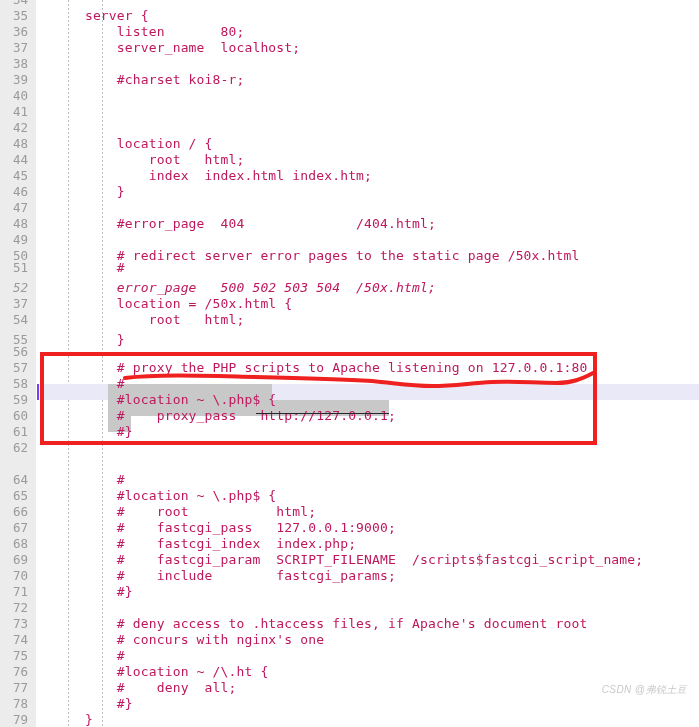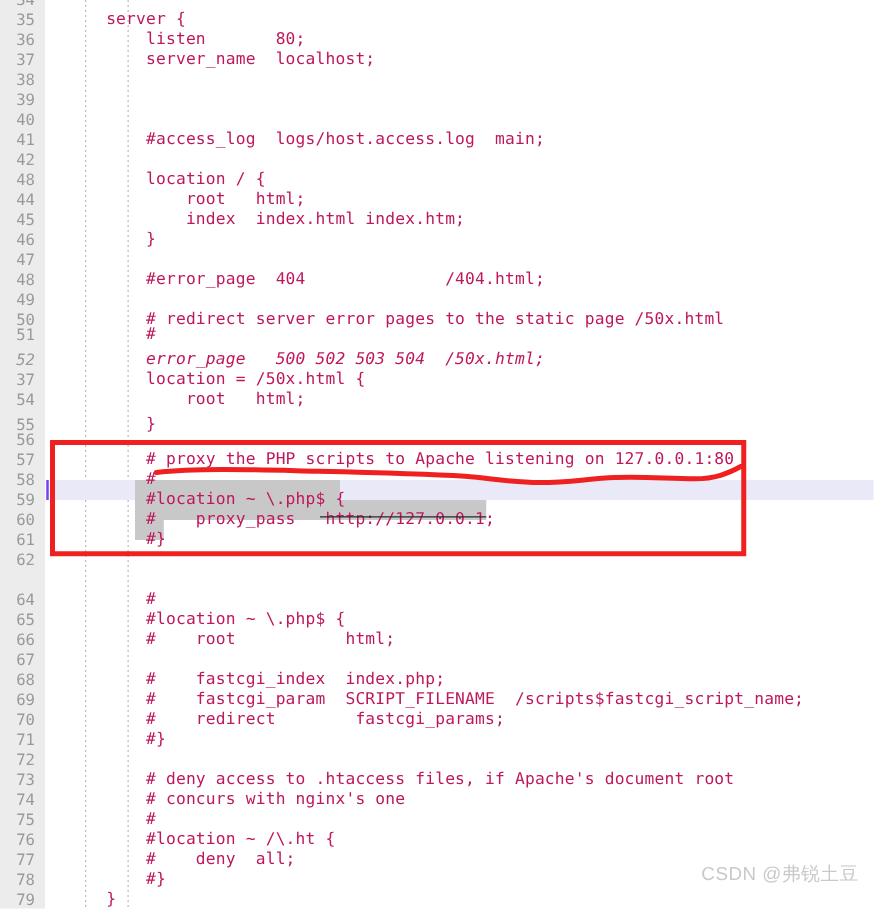--- a/index.html
+++ b/index.html
@@ -140,27 +140,28 @@
     width: 699px;
     height: 727px;
     z-index: 6;
     pointer-events: none;
   }
 
   
   #watermark {
     position: absolute;
     right: 12px;
-    bottom: 18px;
+    bottom: 30px;
     color: #c9c9c9;
     font-family: "Liberation Sans", "DejaVu Sans", sans-serif;
-    font-size: 15px;
+    font-size: 10px;
     letter-spacing: 0.4px;
     z-index: 7;
     white-space: nowrap;
+    font-style: italic;
   }
 </style>
 </head>
 <body>
 
 <div id="editor">
 
   <div id="gutter"></div>
   <div id="gutter-strip"></div>
 
@@ -176,23 +177,23 @@
   <div id="change-marker" style="top: 384px;"></div>
 
   <div class="link-underline" id="url-underline" style="top: 413px; left: 256.32px; width: 132.94px;"></div>
 
   <div id="code-layer">
       <div class="code-row" style="top: -8px;"><span class="ln">34</span><span class="ltxt"></span></div>
       <div class="code-row" style="top: 8px;"><span class="ln">35</span><span class="ltxt">    server {</span></div>
       <div class="code-row" style="top: 24px;"><span class="ln">36</span><span class="ltxt">        listen       80;</span></div>
       <div class="code-row" style="top: 40px;"><span class="ln">37</span><span class="ltxt">        server_name  localhost;</span></div>
       <div class="code-row" style="top: 56px;"><span class="ln">38</span><span class="ltxt"></span></div>
-      <div class="code-row" style="top: 72px;"><span class="ln">39</span></div>
+      <div class="code-row" style="top: 72px;"><span class="ln">39</span><span class="ltxt">        #charset koi8-r;</span></div>
       <div class="code-row" style="top: 88px;"><span class="ln">40</span><span class="ltxt"></span></div>
-      <div class="code-row" style="top: 104px;"><span class="ln">41</span><span class="ltxt">        #access_log  logs/host.access.log  main;</span></div>
+      <div class="code-row" style="top: 104px;"><span class="ln">41</span></div>
       <div class="code-row" style="top: 120px;"><span class="ln">42</span><span class="ltxt"></span></div>
       <div class="code-row" style="top: 136px;"><span class="ln">48</span><span class="ltxt">        location / {</span></div>
       <div class="code-row" style="top: 152px;"><span class="ln">44</span><span class="ltxt">            root   html;</span></div>
       <div class="code-row" style="top: 168px;"><span class="ln">45</span><span class="ltxt">            index  index.html index.htm;</span></div>
       <div class="code-row" style="top: 184px;"><span class="ln">46</span><span class="ltxt">        }</span></div>
       <div class="code-row" style="top: 200px;"><span class="ln">47</span><span class="ltxt"></span></div>
       <div class="code-row" style="top: 216px;"><span class="ln">48</span><span class="ltxt">        #error_page  404              /404.html;</span></div>
       <div class="code-row" style="top: 232px;"><span class="ln">49</span><span class="ltxt"></span></div>
       <div class="code-row" style="top: 248px; padding-left: 31px;"><span class="ln">50</span><span class="ltxt">        # redirect server error pages to the static page /50x.html</span></div>
       <div class="code-row" style="top: 260px;"><span class="ln">51</span><span class="ltxt">        #</span></div>
@@ -203,24 +204,24 @@
       <div class="code-row" style="top: 344px;"><span class="ln">56</span><span class="ltxt"></span></div>
       <div class="code-row" style="top: 360px;"><span class="ln">57</span><span class="ltxt">        # proxy the PHP scripts to Apache listening on 127.0.0.1:80</span></div>
       <div class="code-row" style="top: 376px;"><span class="ln">58</span><span class="ltxt">        #</span></div>
       <div class="code-row" style="top: 392px;"><span class="ln">59</span><span class="ltxt">        #location ~ \.php$ {</span></div>
       <div class="code-row" style="top: 408px;"><span class="ln">60</span><span class="ltxt">        #    proxy_pass   http://127.0.0.1;</span></div>
       <div class="code-row" style="top: 424px;"><span class="ln">61</span><span class="ltxt">        #}</span></div>
       <div class="code-row" style="top: 440px;"><span class="ln">62</span><span class="ltxt"></span></div>
       <div class="code-row" style="top: 472px;"><span class="ln">64</span><span class="ltxt">        #</span></div>
       <div class="code-row" style="top: 488px;"><span class="ln">65</span><span class="ltxt">        #location ~ \.php$ {</span></div>
       <div class="code-row" style="top: 504px;"><span class="ln">66</span><span class="ltxt">        #    root           html;</span></div>
-      <div class="code-row" style="top: 520px;"><span class="ln">67</span></div>
+      <div class="code-row" style="top: 520px;"><span class="ln">67</span><span class="ltxt">        #    fastcgi_pass   127.0.0.1:9000;</span></div>
       <div class="code-row" style="top: 536px;"><span class="ln">68</span><span class="ltxt">        #    fastcgi_index  index.php;</span></div>
       <div class="code-row" style="top: 552px;"><span class="ln">69</span><span class="ltxt">        #    fastcgi_param  SCRIPT_FILENAME  /scripts$fastcgi_script_name;</span></div>
-      <div class="code-row" style="top: 568px;"><span class="ln">70</span><span class="ltxt">        #    redirect        fastcgi_params;</span></div>
+      <div class="code-row" style="top: 568px;"><span class="ln">70</span><span class="ltxt">        #    include        fastcgi_params;</span></div>
       <div class="code-row" style="top: 584px;"><span class="ln">71</span><span class="ltxt">        #}</span></div>
       <div class="code-row" style="top: 600px;"><span class="ln">72</span><span class="ltxt"></span></div>
       <div class="code-row" style="top: 616px;"><span class="ln">73</span><span class="ltxt">        # deny access to .htaccess files, if Apache's document root</span></div>
       <div class="code-row" style="top: 632px;"><span class="ln">74</span><span class="ltxt">        # concurs with nginx's one</span></div>
       <div class="code-row" style="top: 648px;"><span class="ln">75</span><span class="ltxt">        #</span></div>
       <div class="code-row" style="top: 664px;"><span class="ln">76</span><span class="ltxt">        #location ~ /\.ht {</span></div>
       <div class="code-row" style="top: 680px;"><span class="ln">77</span><span class="ltxt">        #    deny  all;</span></div>
       <div class="code-row" style="top: 696px;"><span class="ln">78</span><span class="ltxt">        #}</span></div>
       <div class="code-row" style="top: 712px;"><span class="ln">79</span><span class="ltxt">    }</span></div>
     </div>

